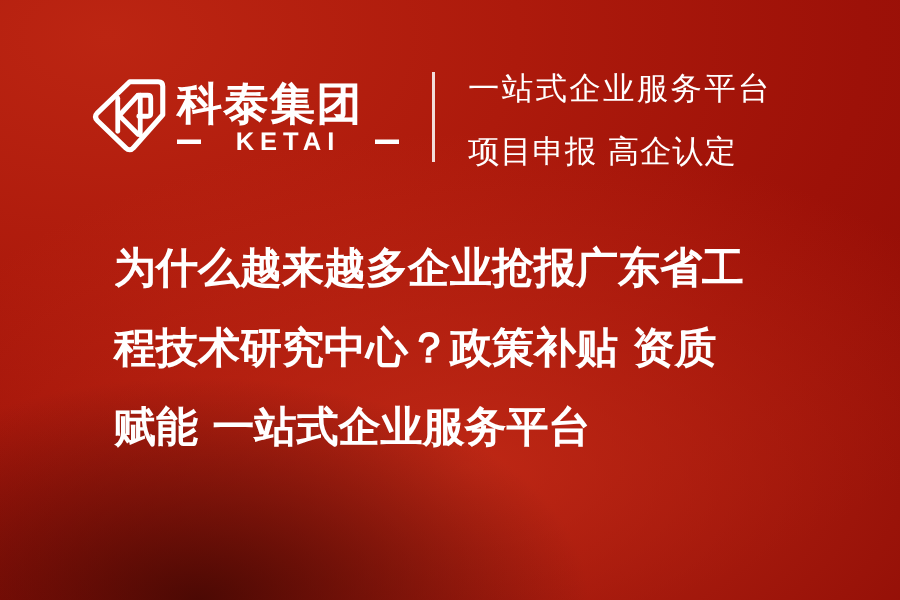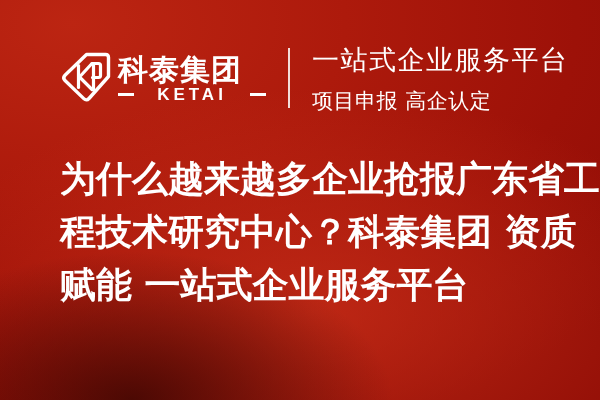--- a/index.html
+++ b/index.html
@@ -93,21 +93,21 @@
     flex: 0 0 auto;
   }
 
   #slogan-block {
     display: flex;
     flex-direction: column;
     justify-content: center;
   }
 
   #slogan-main {
-    font-size: 27px;
+    font-size: 21px;
     line-height: 31px;
     color: #ffffff;
     letter-spacing: 1.5px;
     white-space: nowrap;
     font-family: "DejaVu Sans", "Liberation Sans", sans-serif;
     font-weight: normal;
   }
 
   #slogan-sub {
     margin-top: 15px;
@@ -121,27 +121,28 @@
   }
 
   
   #headline {
     position: absolute;
     left: 60px;
     top: 152px;
     width: 500px;
   }
   .headline-line {
-    font-size: 36px;
+    font-size: 28px;
     line-height: 53px;
     font-weight: bold;
     color: #ffffff;
     letter-spacing: 0px;
     white-space: nowrap;
     font-family: "DejaVu Sans", "Liberation Sans", sans-serif;
+    margin-left: 16px;
   }
 </style>
 </head>
 <body>
 
 <div id="banner">
 
   <div id="header">
 
     <div id="logo-lockup">
@@ -176,17 +177,17 @@
 
     <div id="slogan-block">
       <div id="slogan-main">一站式企业服务平台</div>
       <div id="slogan-sub">项目申报 高企认定</div>
     </div>
 
   </div>
 
   <div id="headline">
     <div class="headline-line">为什么越来越多企业抢报广东省工</div>
-    <div class="headline-line">程技术研究中心？科泰集团 资质</div>
+    <div class="headline-line">程技术研究中心？政策补贴 资质</div>
     <div class="headline-line">赋能 一站式企业服务平台</div>
   </div>
 
 </div>
 
 </body></html>

